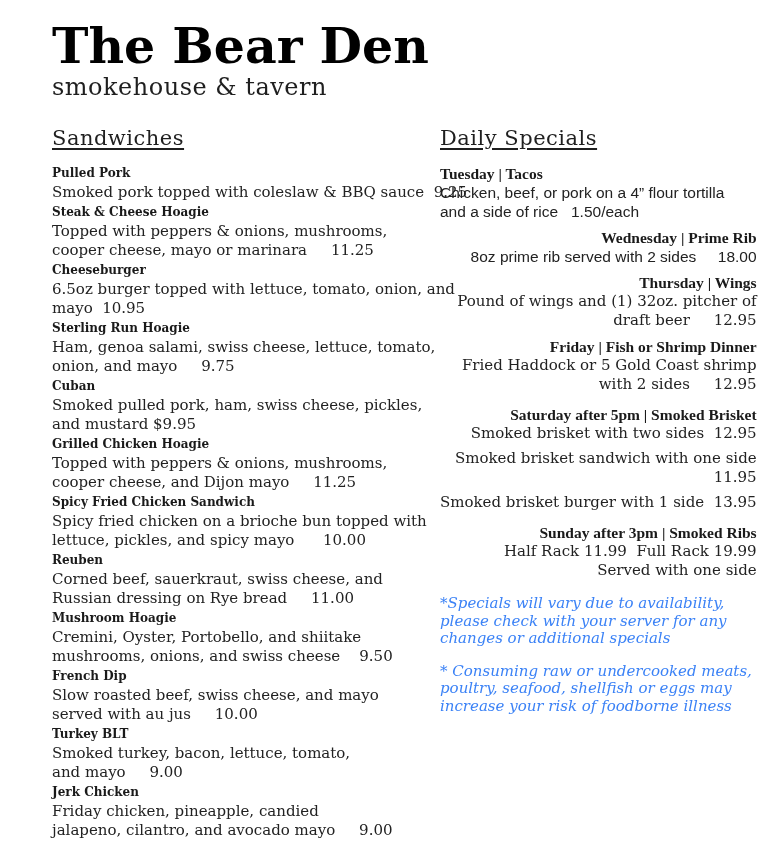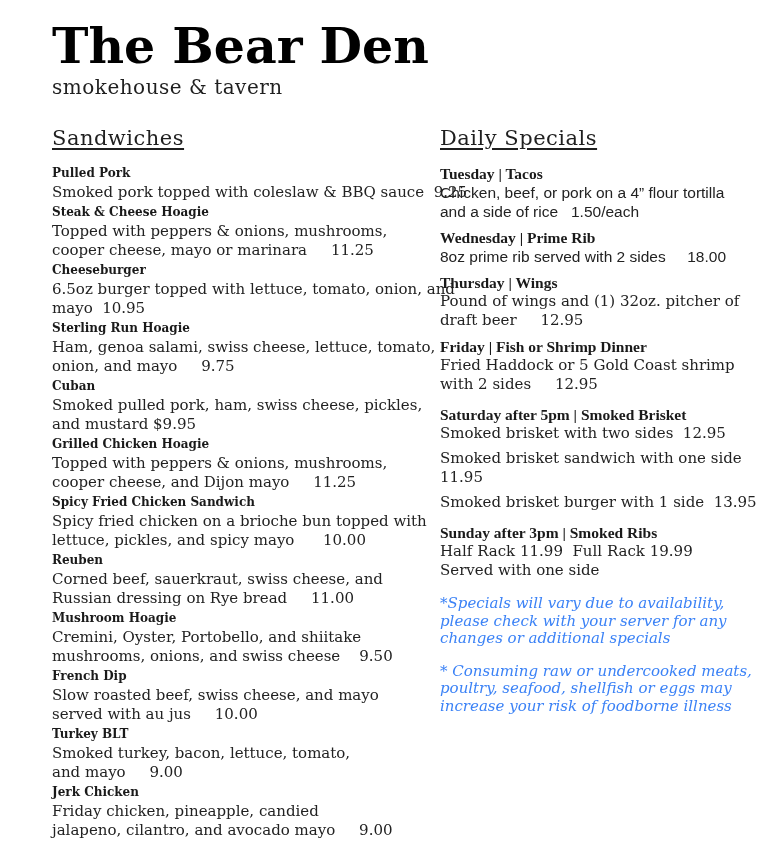--- a/index.html
+++ b/index.html
@@ -17,21 +17,21 @@
   .title {
     margin: 0;
     font-family: "DejaVu Serif", serif;
     font-weight: 700;
     font-size: 49px;
     line-height: 56px;
     color: #000000;
     letter-spacing: 0px;
   }
   .subtitle {
-    font-size: 20px;
+    font-size: 24px;
     line-height: 24px;
     letter-spacing: 0.5px;
     margin-top: 1px;
     color: #1f1f1f;
   }
 
   
   .columns { display: flex; align-items: flex-start; margin-top: 26px; }
   .col-left  { flex: 0 0 388px; width: 388px; }
   .col-right { flex: 1; }
@@ -43,21 +43,21 @@
     line-height: 26px;
     letter-spacing: 0.5px;
     text-decoration: underline;
     text-underline-offset: 3px;
     text-decoration-thickness: 1.5px;
   }
 
   
   .menu-item { margin: 0; }
   .col-left  .menu-item + .menu-item { margin-top: 1px; }
-  .col-right .menu-item + .menu-item { margin-top: 7px; }
+  .col-right .menu-item + .menu-item { margin-top: 7px; text-align: right; }
   .col-right .menu-item.big-gap { margin-top: 11px; }
 
   .item-name {
     font-weight: 700;
     font-size: 12px;
     line-height: 19px;
     white-space: pre;
     color: #1a1a1a;
   }
   

